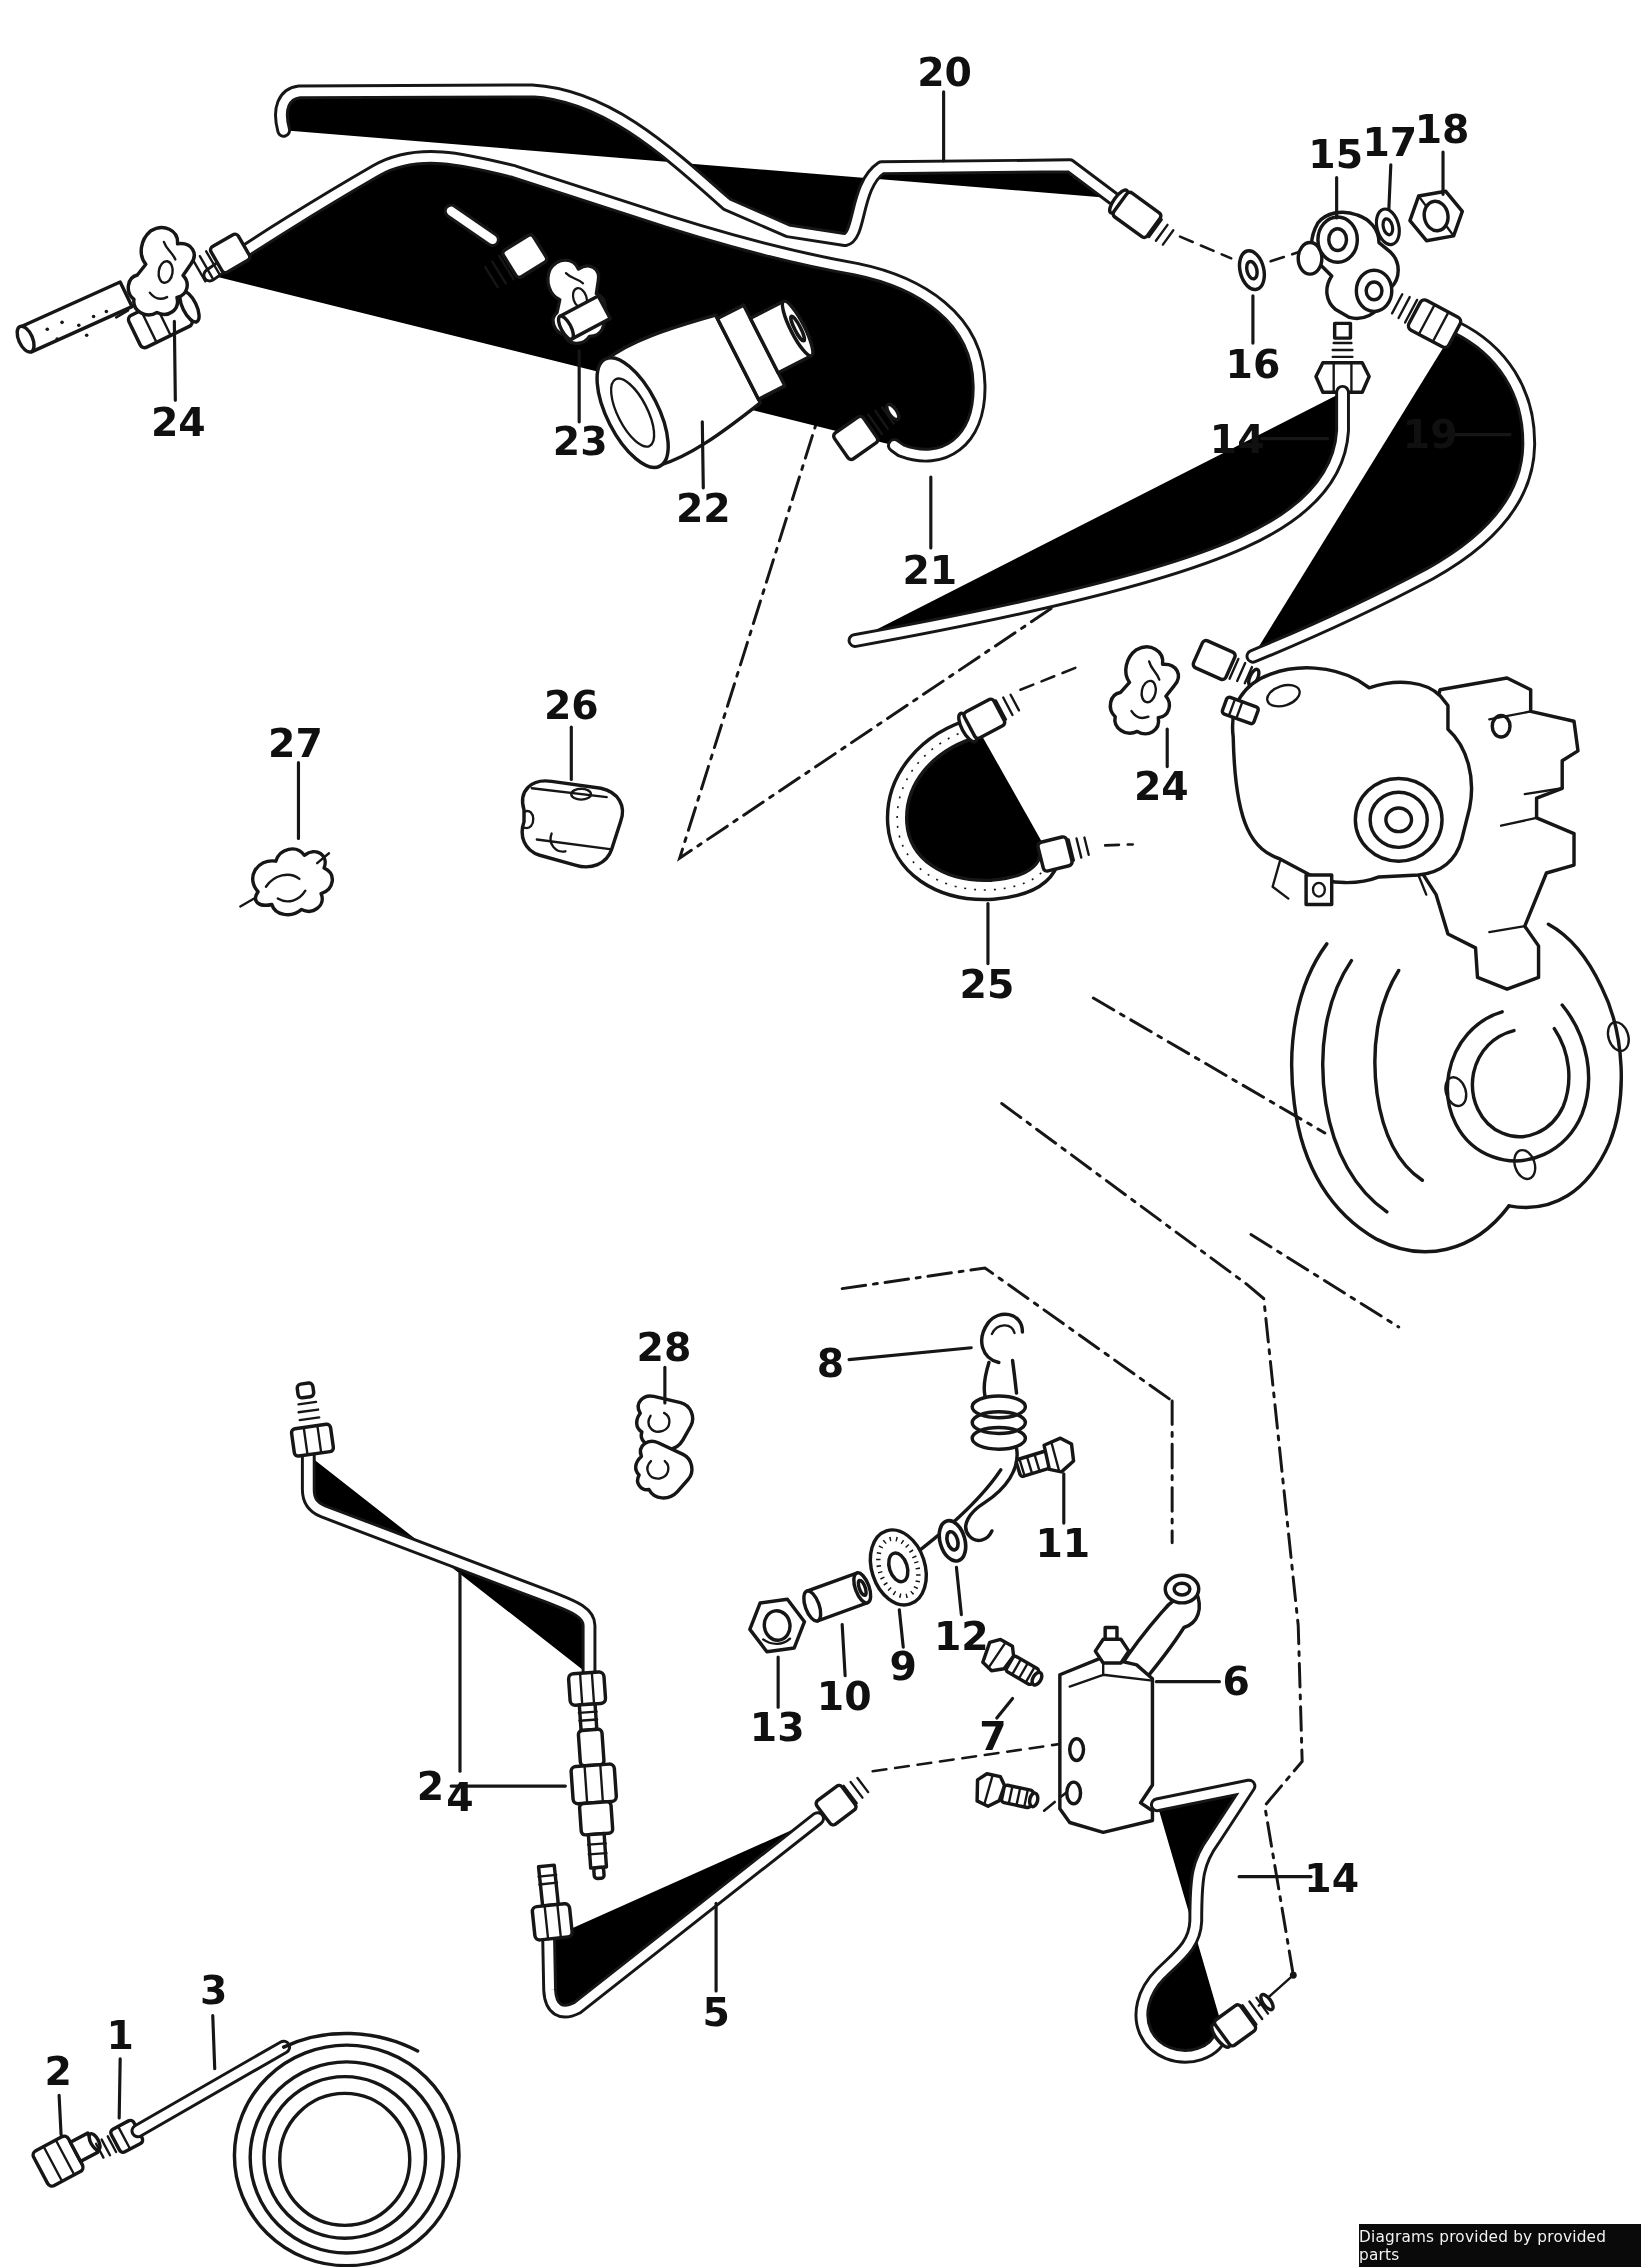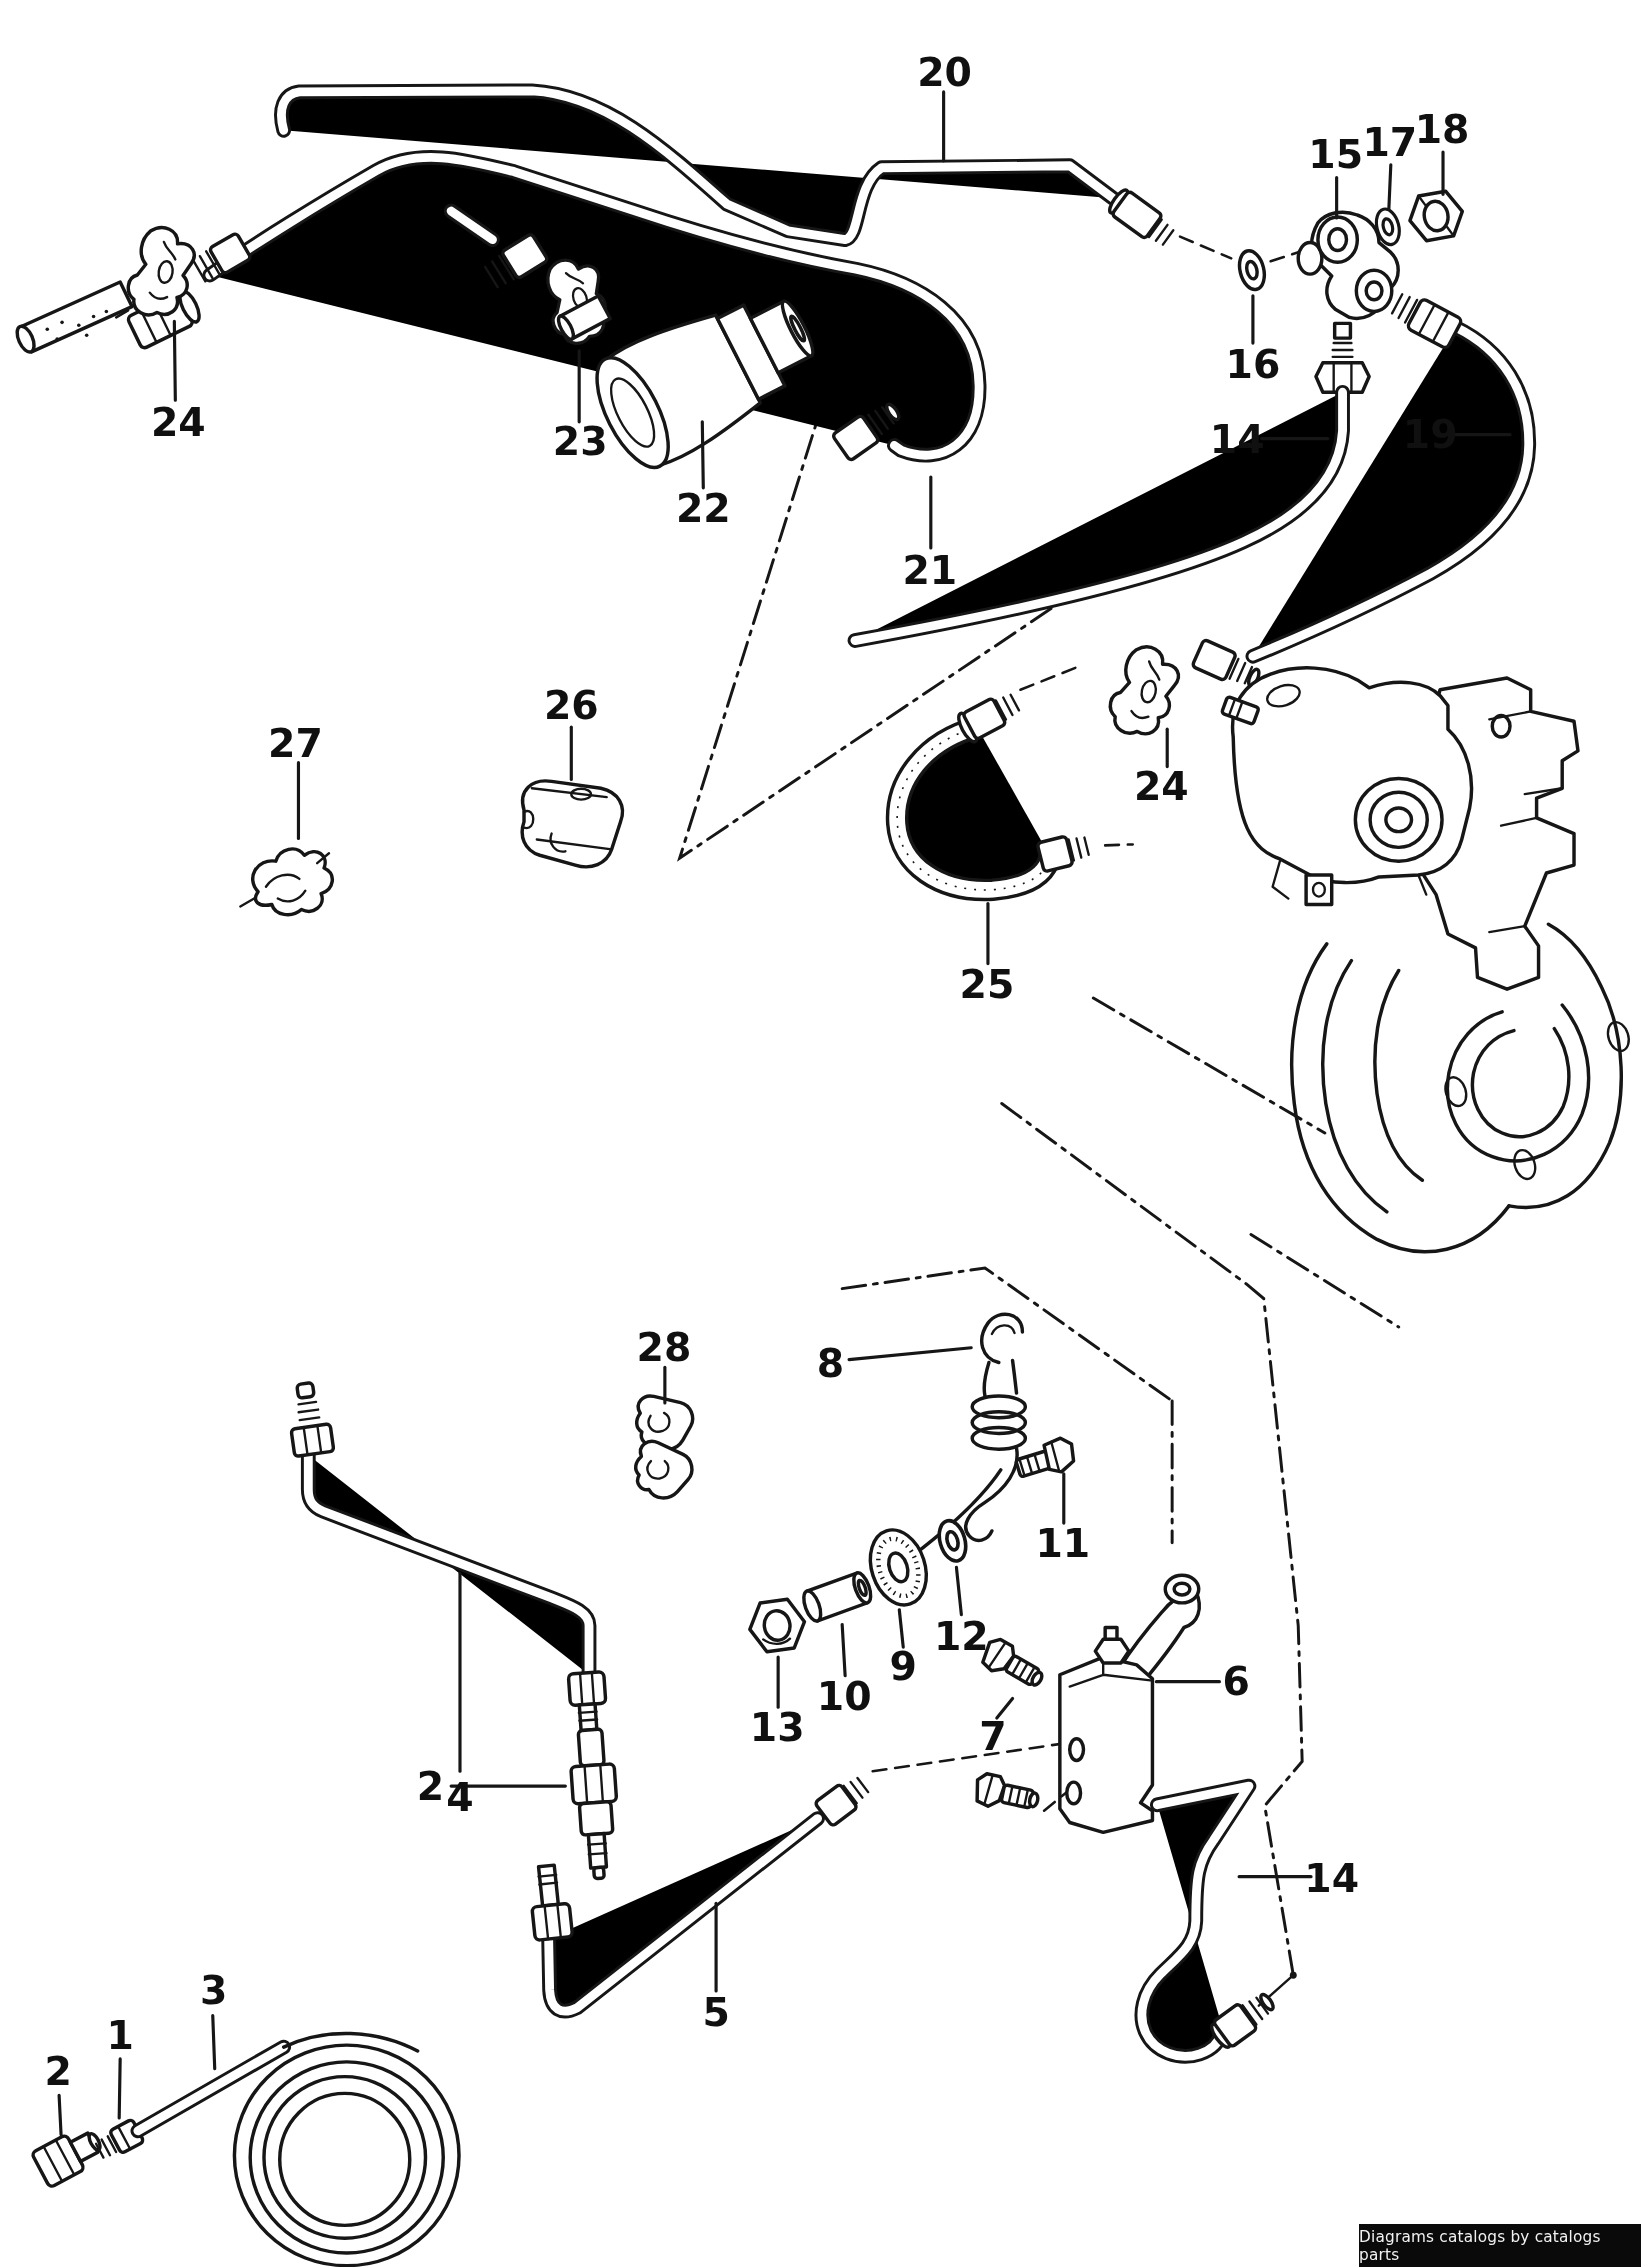--- a/index.html
+++ b/index.html
@@ -516,16 +516,16 @@
         <line x1="580" y1="738" x2="580" y2="791" class="leader"></line>
         <text x="580" y="730" class="callout-text">26</text>
         <line x1="303" y1="774" x2="303" y2="851" class="leader"></line>
         <text x="300" y="768" class="callout-text">27</text>
         <line x1="675" y1="1388" x2="675" y2="1424" class="leader"></line>
         <text x="674" y="1381" class="callout-text">28</text>
       </g>
 </svg>
 
 <div class="footer">
-  <span>Diagrams catalogs by catalogs parts</span>
+  <span>Diagrams provided by provided parts</span>
 </div>
 </div>
 
 
 </body></html>

